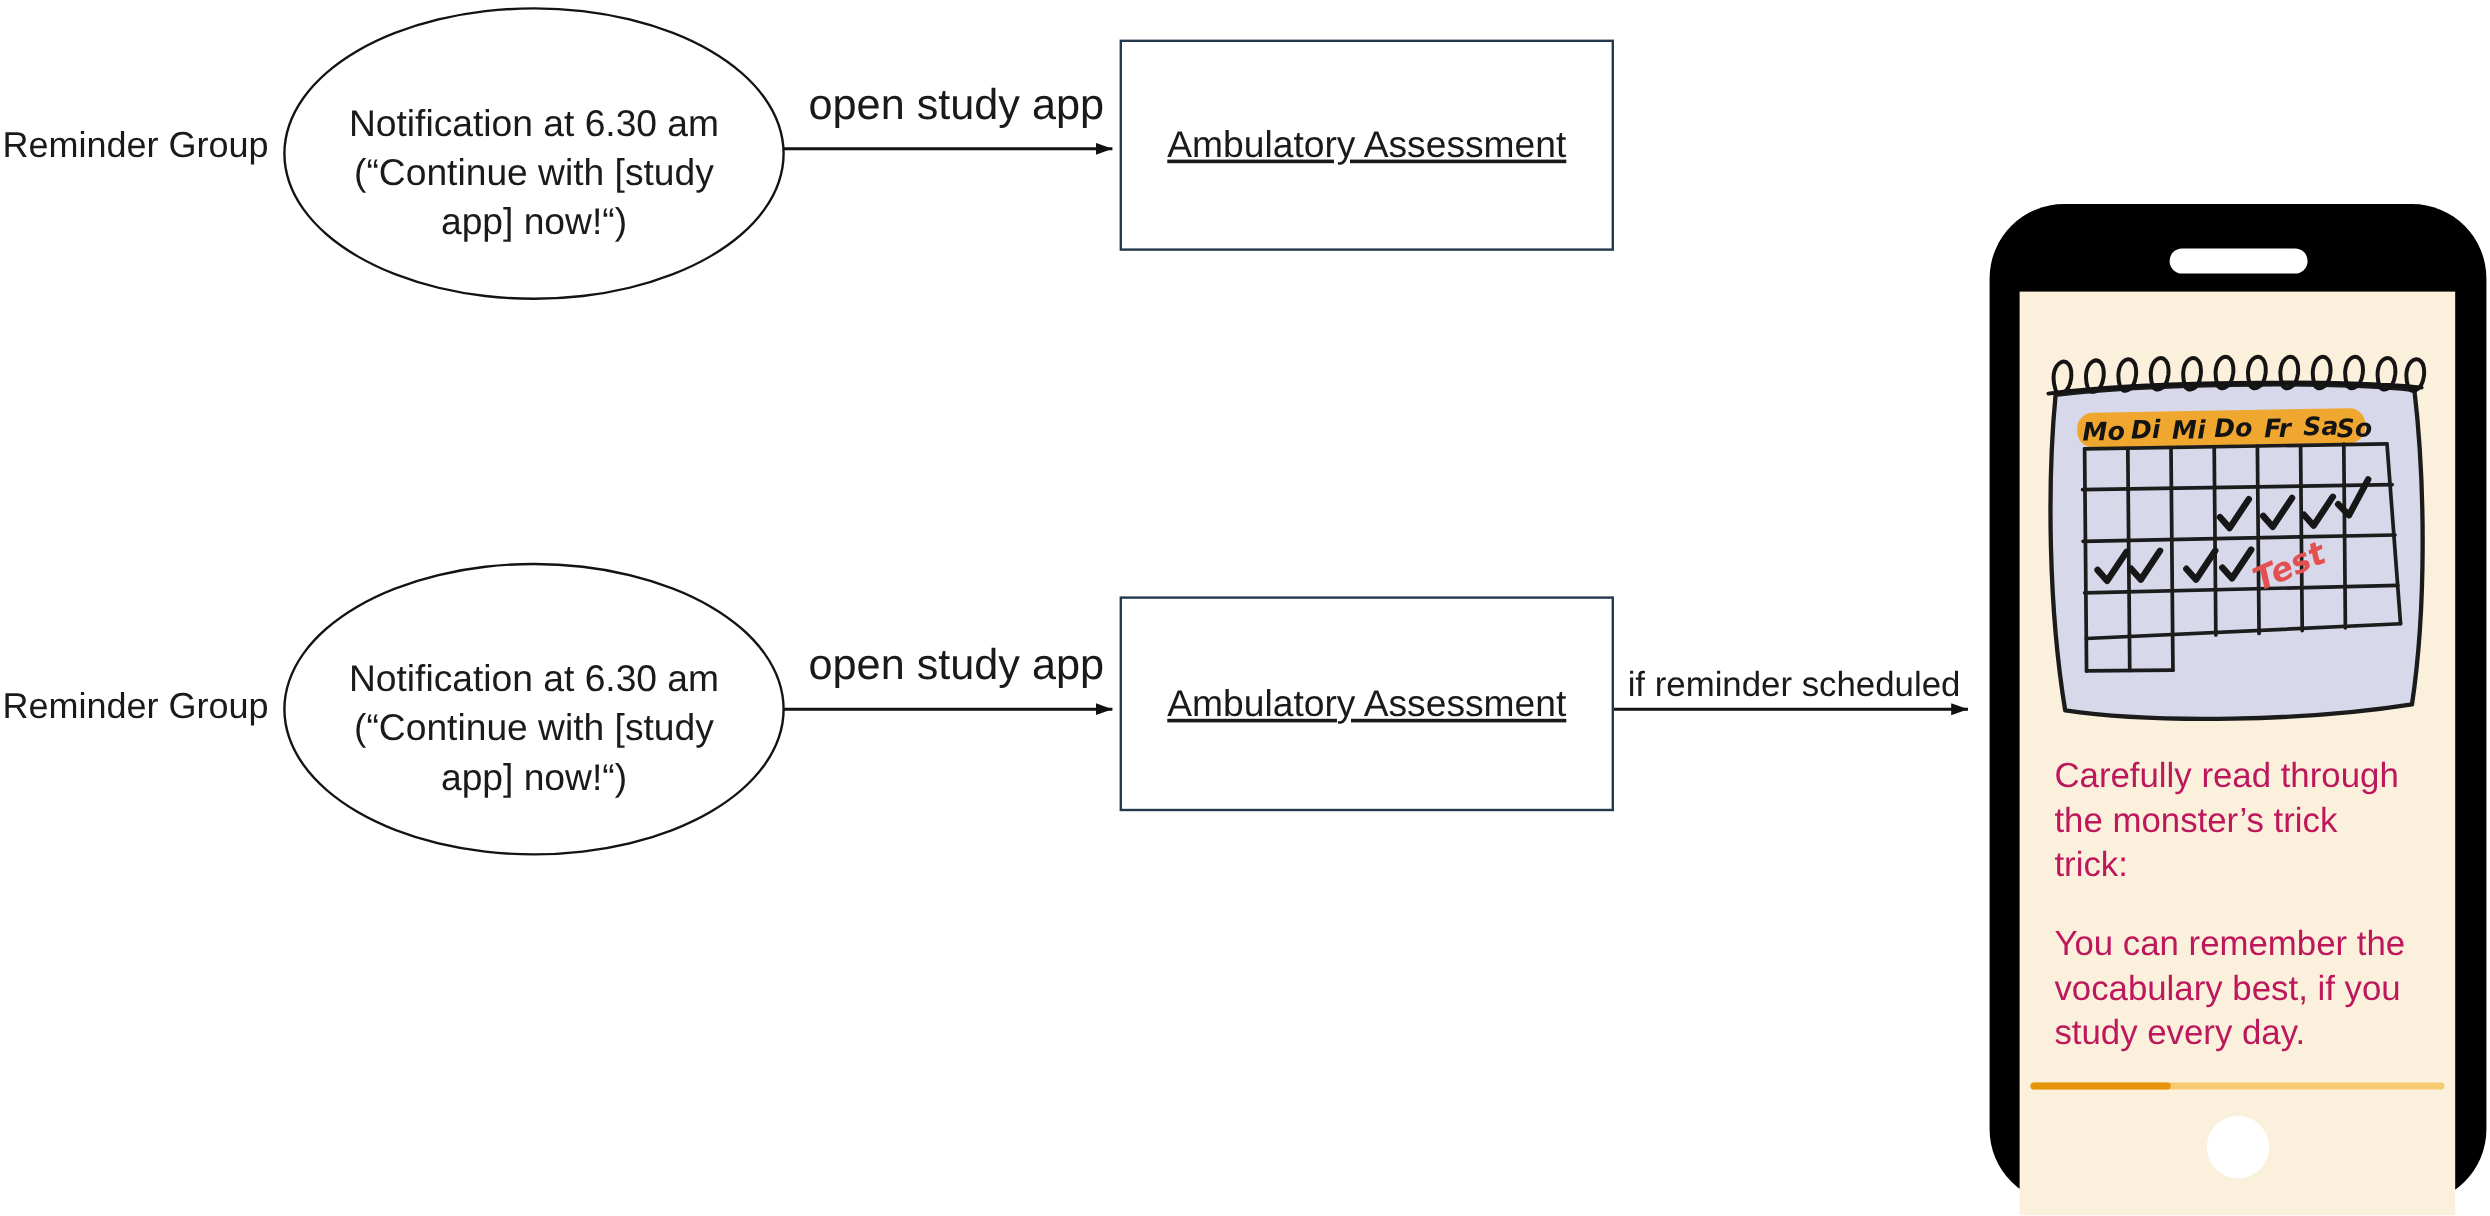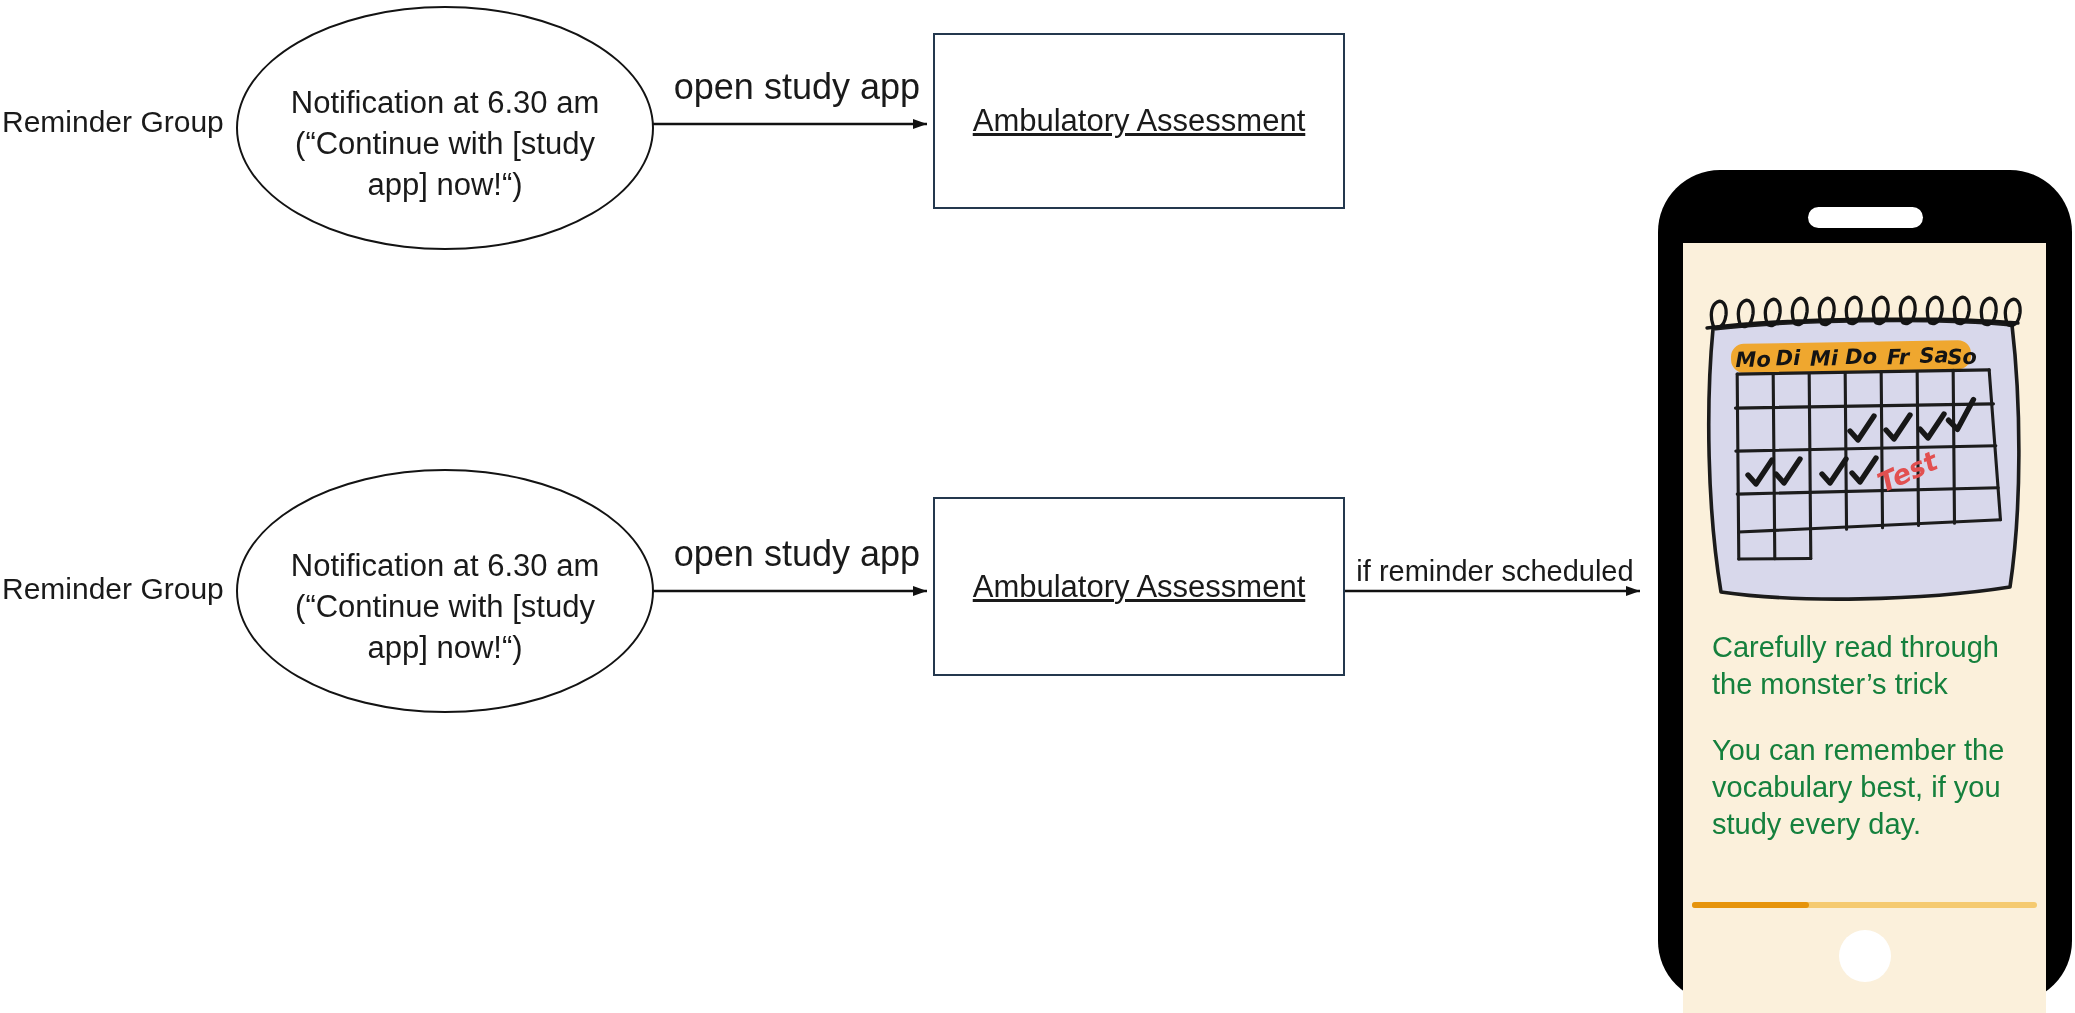--- a/index.html
+++ b/index.html
@@ -12,21 +12,21 @@
   .ellipse-text{font-size:31px;line-height:41px;margin-top:31px;}
   .ellipse-text span{display:block;}
   .flowbox{border:2.6px solid #24384E;background:#ffffff;display:flex;align-items:center;
            justify-content:center;font-size:31px;text-decoration:underline;}
   .arrow-label{font-size:36px;text-align:right;white-space:nowrap;}
   .cond-label{font-size:29px;text-align:center;white-space:nowrap;margin-top:24px;}
   .phone{background:#000;border-radius:62px;}
   .speaker{background:#fff;border-radius:11px;}
   .screen{background:#FBF0DB;overflow:hidden;}
   .home-btn{background:#fff;border-radius:50%;}
-  .msg{color:#15803d;}
+  .msg{color:#be185d;}
   .mline{font-size:29px;line-height:37px;}
   .p2{margin-top:29px;}
   .progress-track{background:#F5CA70;border-radius:3px;}
   .progress-fill{height:100%;background:#E6940C;border-radius:3px;}
   svg text.day{font-family:"DejaVu Sans",sans-serif;font-style:italic;font-weight:bold;
                font-size:21px;fill:#141414;}
   svg text.testword{font-family:"DejaVu Sans",sans-serif;font-style:italic;font-weight:bold;
                font-size:27px;fill:#E25050;}
 </style>
 </head>
@@ -142,20 +142,21 @@
           <path transform="translate(172,183)" d="M-11,3 L-3,12 L13,-12"></path>
         </g>
 
         <text class="testword" transform="translate(192,206) rotate(-24)">Test</text>
       </svg>
 
       <div class="abs msg" style="left:29px;top:386px;width:322px">
         <div>
           <div class="mline">Carefully read through</div>
           <div class="mline">the monster’s trick</div>
+          <div class="mline">trick:</div>
         </div>
         <div class="p2">
           <div class="mline">You can remember the</div>
           <div class="mline">vocabulary best, if you</div>
           <div class="mline">study every day.</div>
         </div>
       </div>
 
       <div class="abs progress-track" style="left:9px;top:659px;width:345px;height:6px">
         <div class="progress-fill" style="width:34%"></div>

